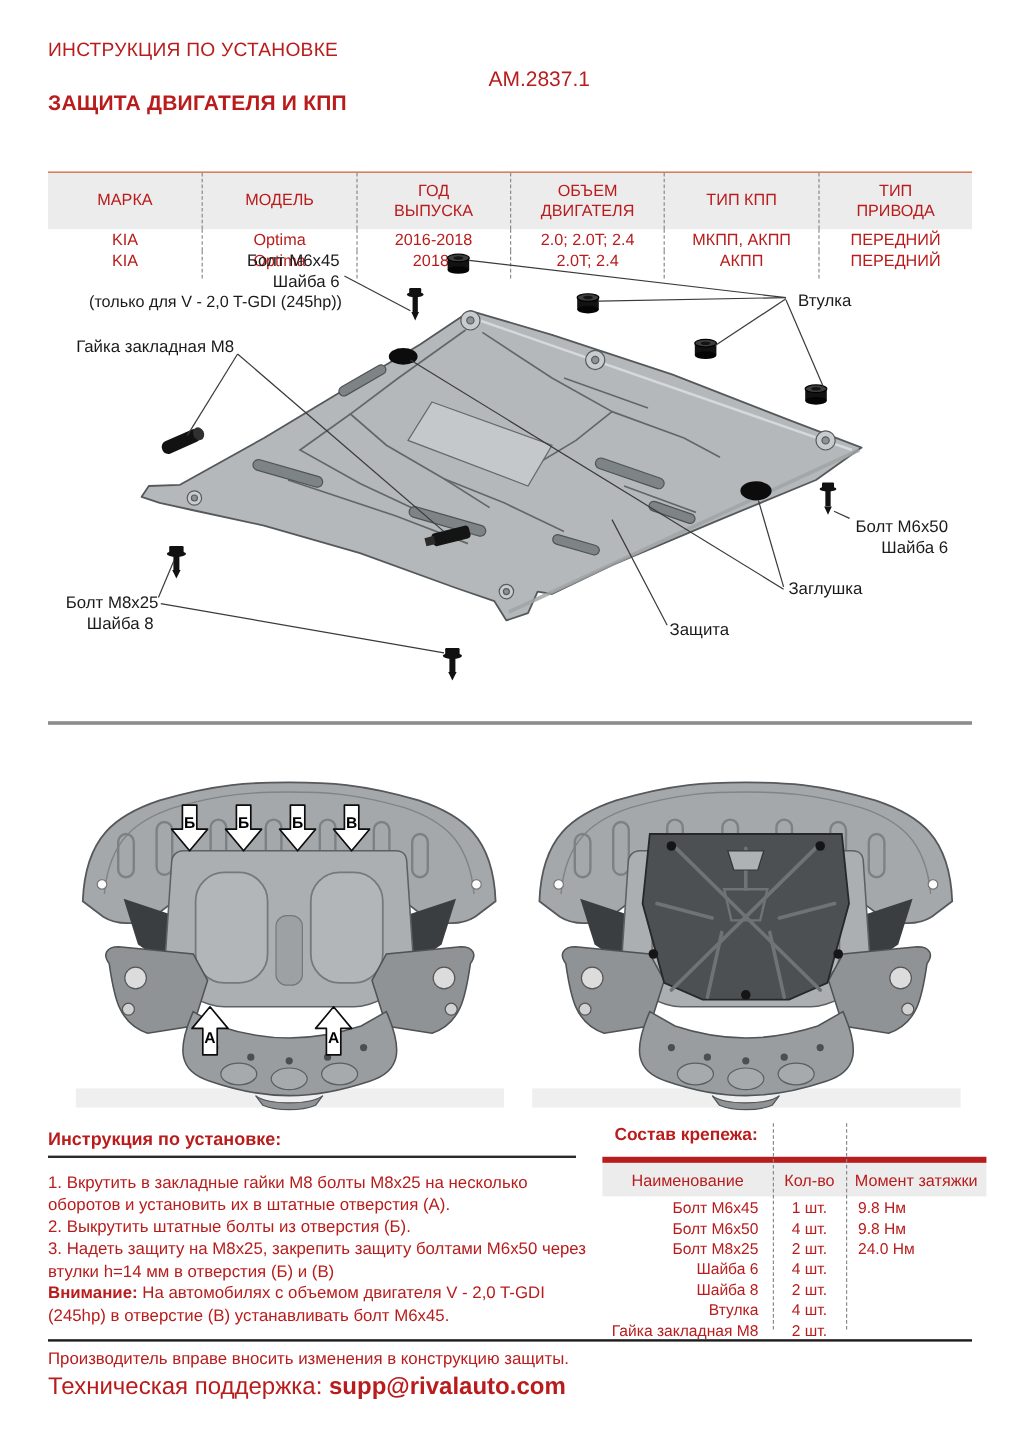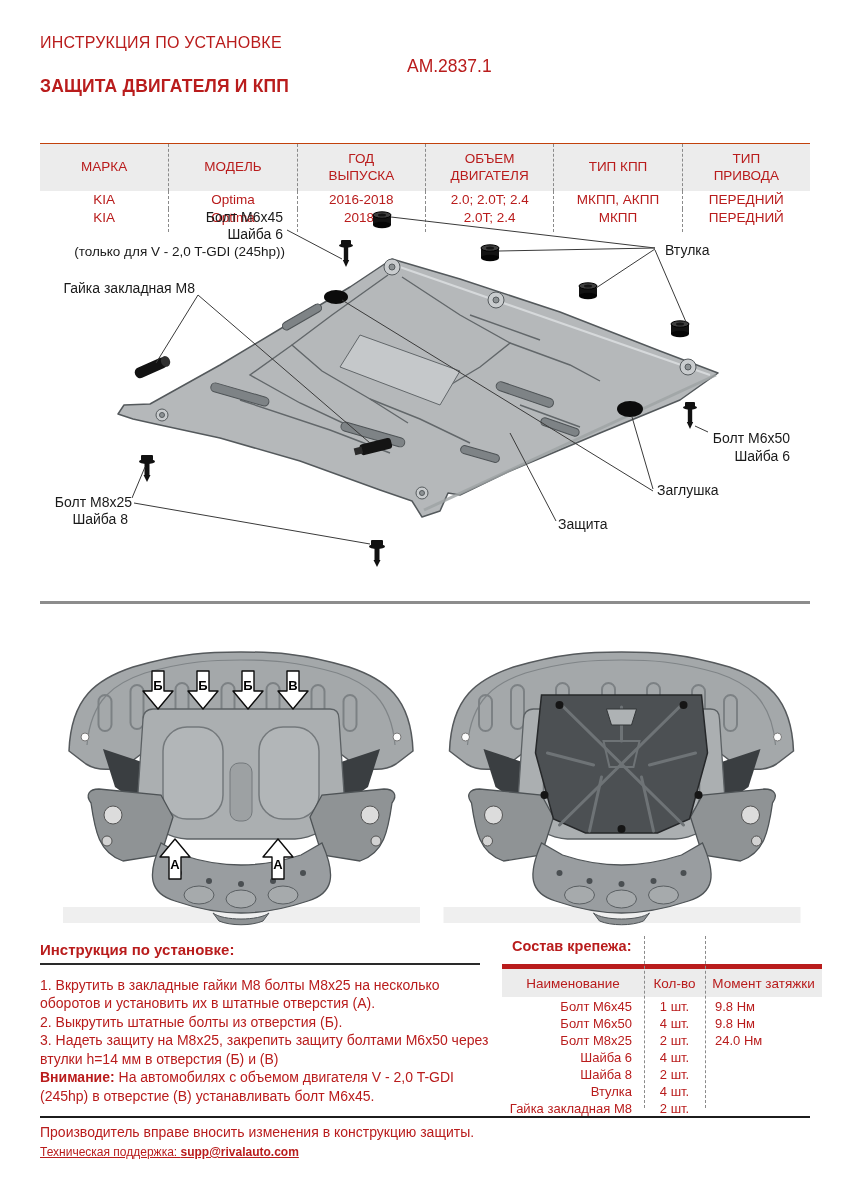--- a/index.html
+++ b/index.html
@@ -35,21 +35,21 @@
            border-top:5px solid #b91c1c;display:grid;grid-template-columns:142px 61px 117px;}
   .hw-head div{display:flex;align-items:center;justify-content:center;font-size:13.5px;}
   .hw-rows{position:absolute;left:0;top:62px;width:320px;}
   .hw-row{display:grid;grid-template-columns:142px 61px 117px;height:17px;font-size:13px;line-height:17px;}
   .hw-c1{text-align:right;padding-right:12px;}
   .hw-c2{text-align:center;}
   .hw-c3{text-align:left;padding-left:10px;}
   .hw-vline{position:absolute;top:0;height:172px;width:0;border-left:1px dashed #8a8a8a;}
   
   .foot1{left:40px;top:1124px;font-size:14px;}
-  .foot2{left:40px;top:1145px;font-size:12px;text-decoration:underline;}
+  .foot2{left:40px;top:1145px;font-size:20px;}
   
   svg text{font-family:"Liberation Sans",sans-serif;fill:#1a1a1a;}
   .dlabel{font-size:14px;}
   .dnote{font-size:13.5px;}
   .arrow-letter{font-size:13px;font-weight:bold;fill:#000;}
 </style>
 </head>
 <body>
 
 <div class="page">
@@ -76,21 +76,21 @@
       <div class="vt-cell">2016-2018</div>
       <div class="vt-cell">2.0; 2.0T; 2.4</div>
       <div class="vt-cell">МКПП, АКПП</div>
       <div class="vt-cell">ПЕРЕДНИЙ</div>
     </div>
     <div class="vt-row vt-body">
       <div class="vt-cell">KIA</div>
       <div class="vt-cell">Optima</div>
       <div class="vt-cell">2018-</div>
       <div class="vt-cell">2.0T; 2.4</div>
-      <div class="vt-cell">МКПП</div>
+      <div class="vt-cell">АКПП</div>
       <div class="vt-cell">ПЕРЕДНИЙ</div>
     </div>
   </div>
 
   <svg class="abs" style="left:40px;top:195px;" width="770" height="400" viewBox="0 0 770 400">
 
     <g>
       <path d="M352,64 L420,84 L520,117 L620,156 L678,178 L640,205 L560,238 L470,276 L420,300 L408,298 L400,316 L382,322 L372,306 L340,295 L260,266 L180,243 L120,230 L93,224 L78,219 L84,210 L110,209 L180,170 L250,128 L310,92 Z" fill="#b5b8ba" stroke="#54595c" stroke-width="1.5" stroke-linejoin="round"></path>
       <path d="M354,70 L670,180" stroke="#d6d9db" stroke-width="2" fill="none"></path>
       <path d="M676,180 L384,315" stroke="#9ea2a4" stroke-width="3" fill="none" opacity="0.8"></path>

